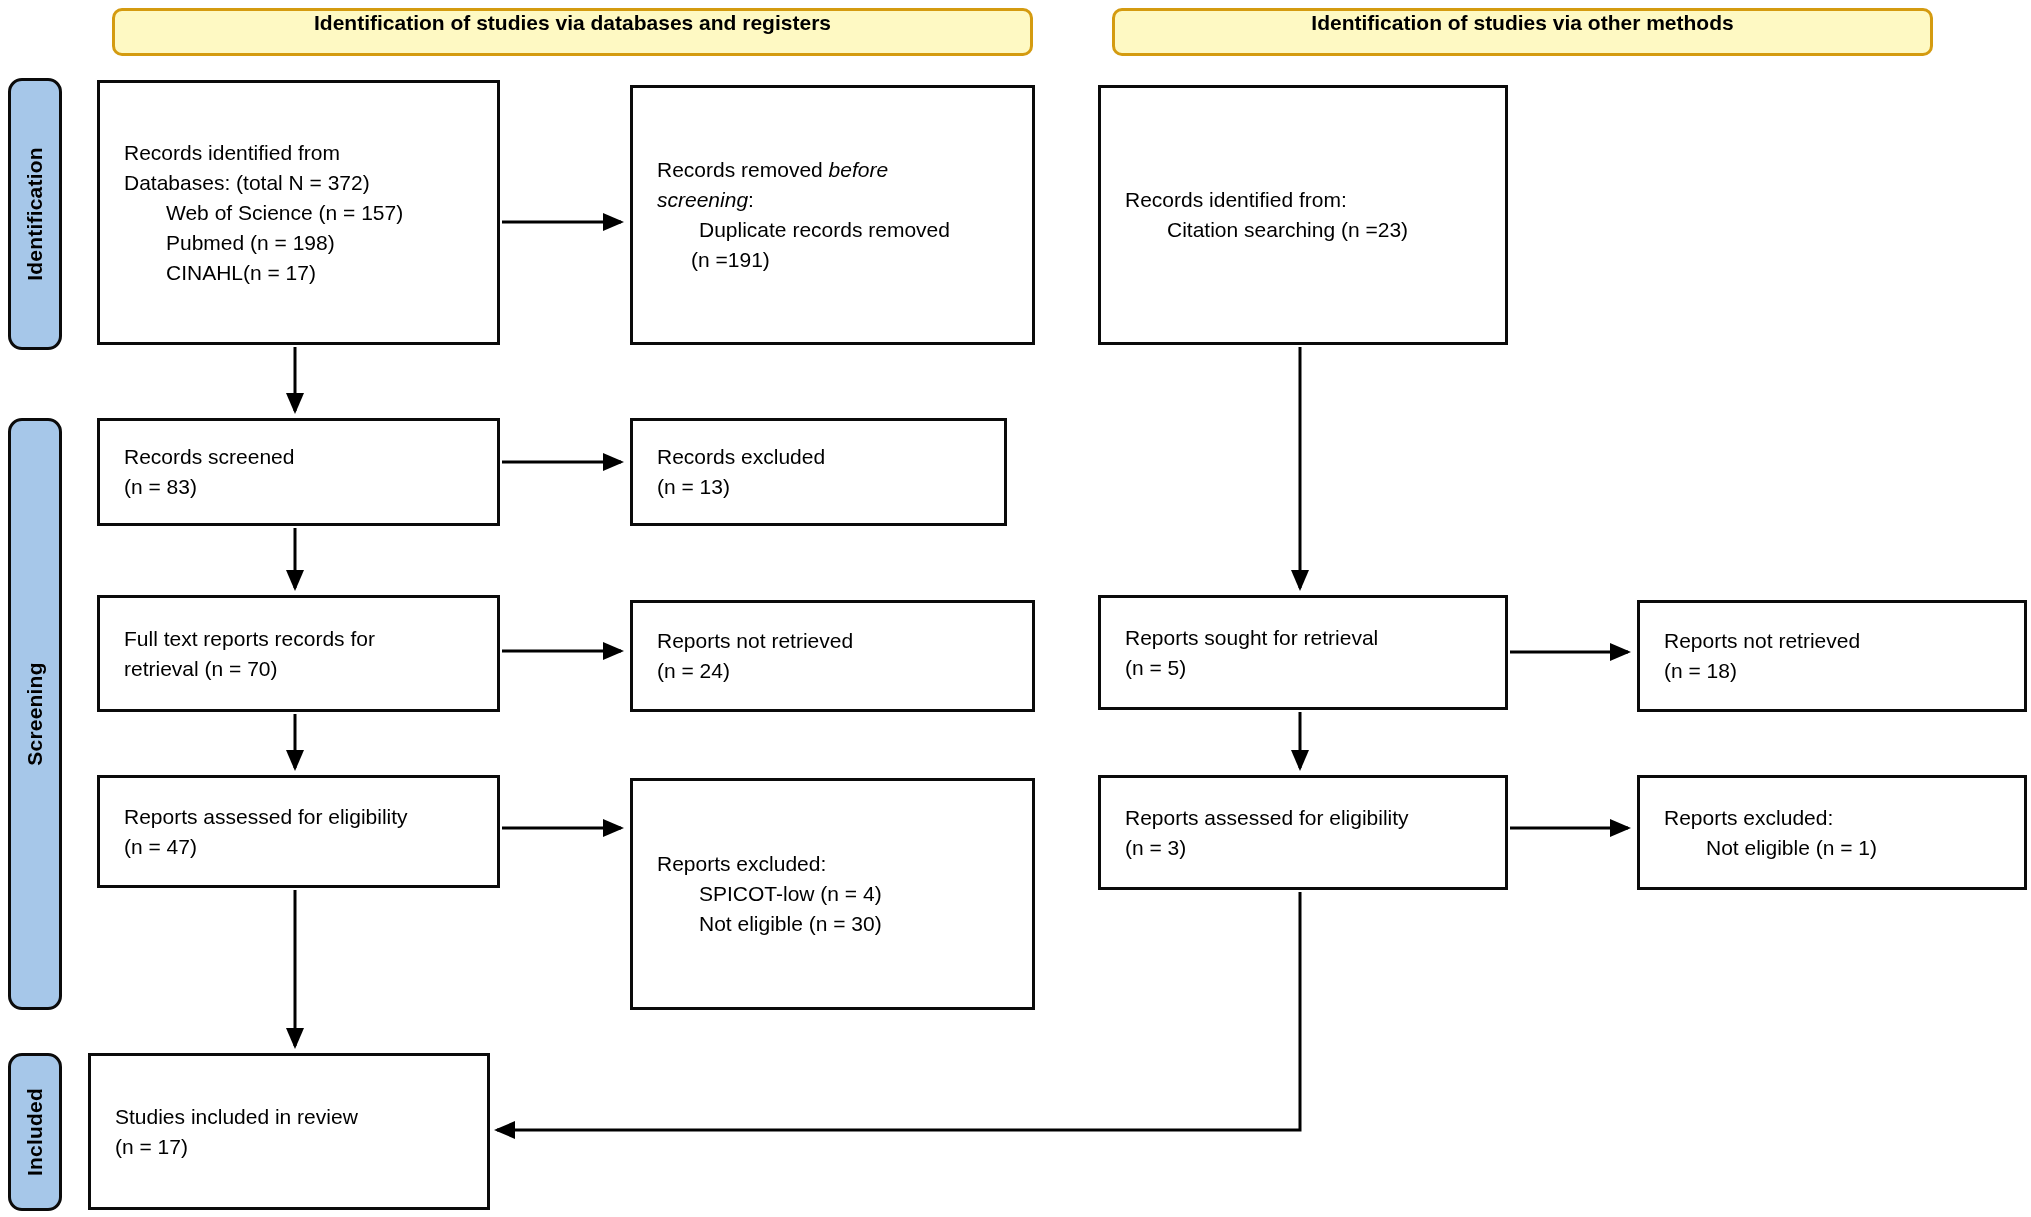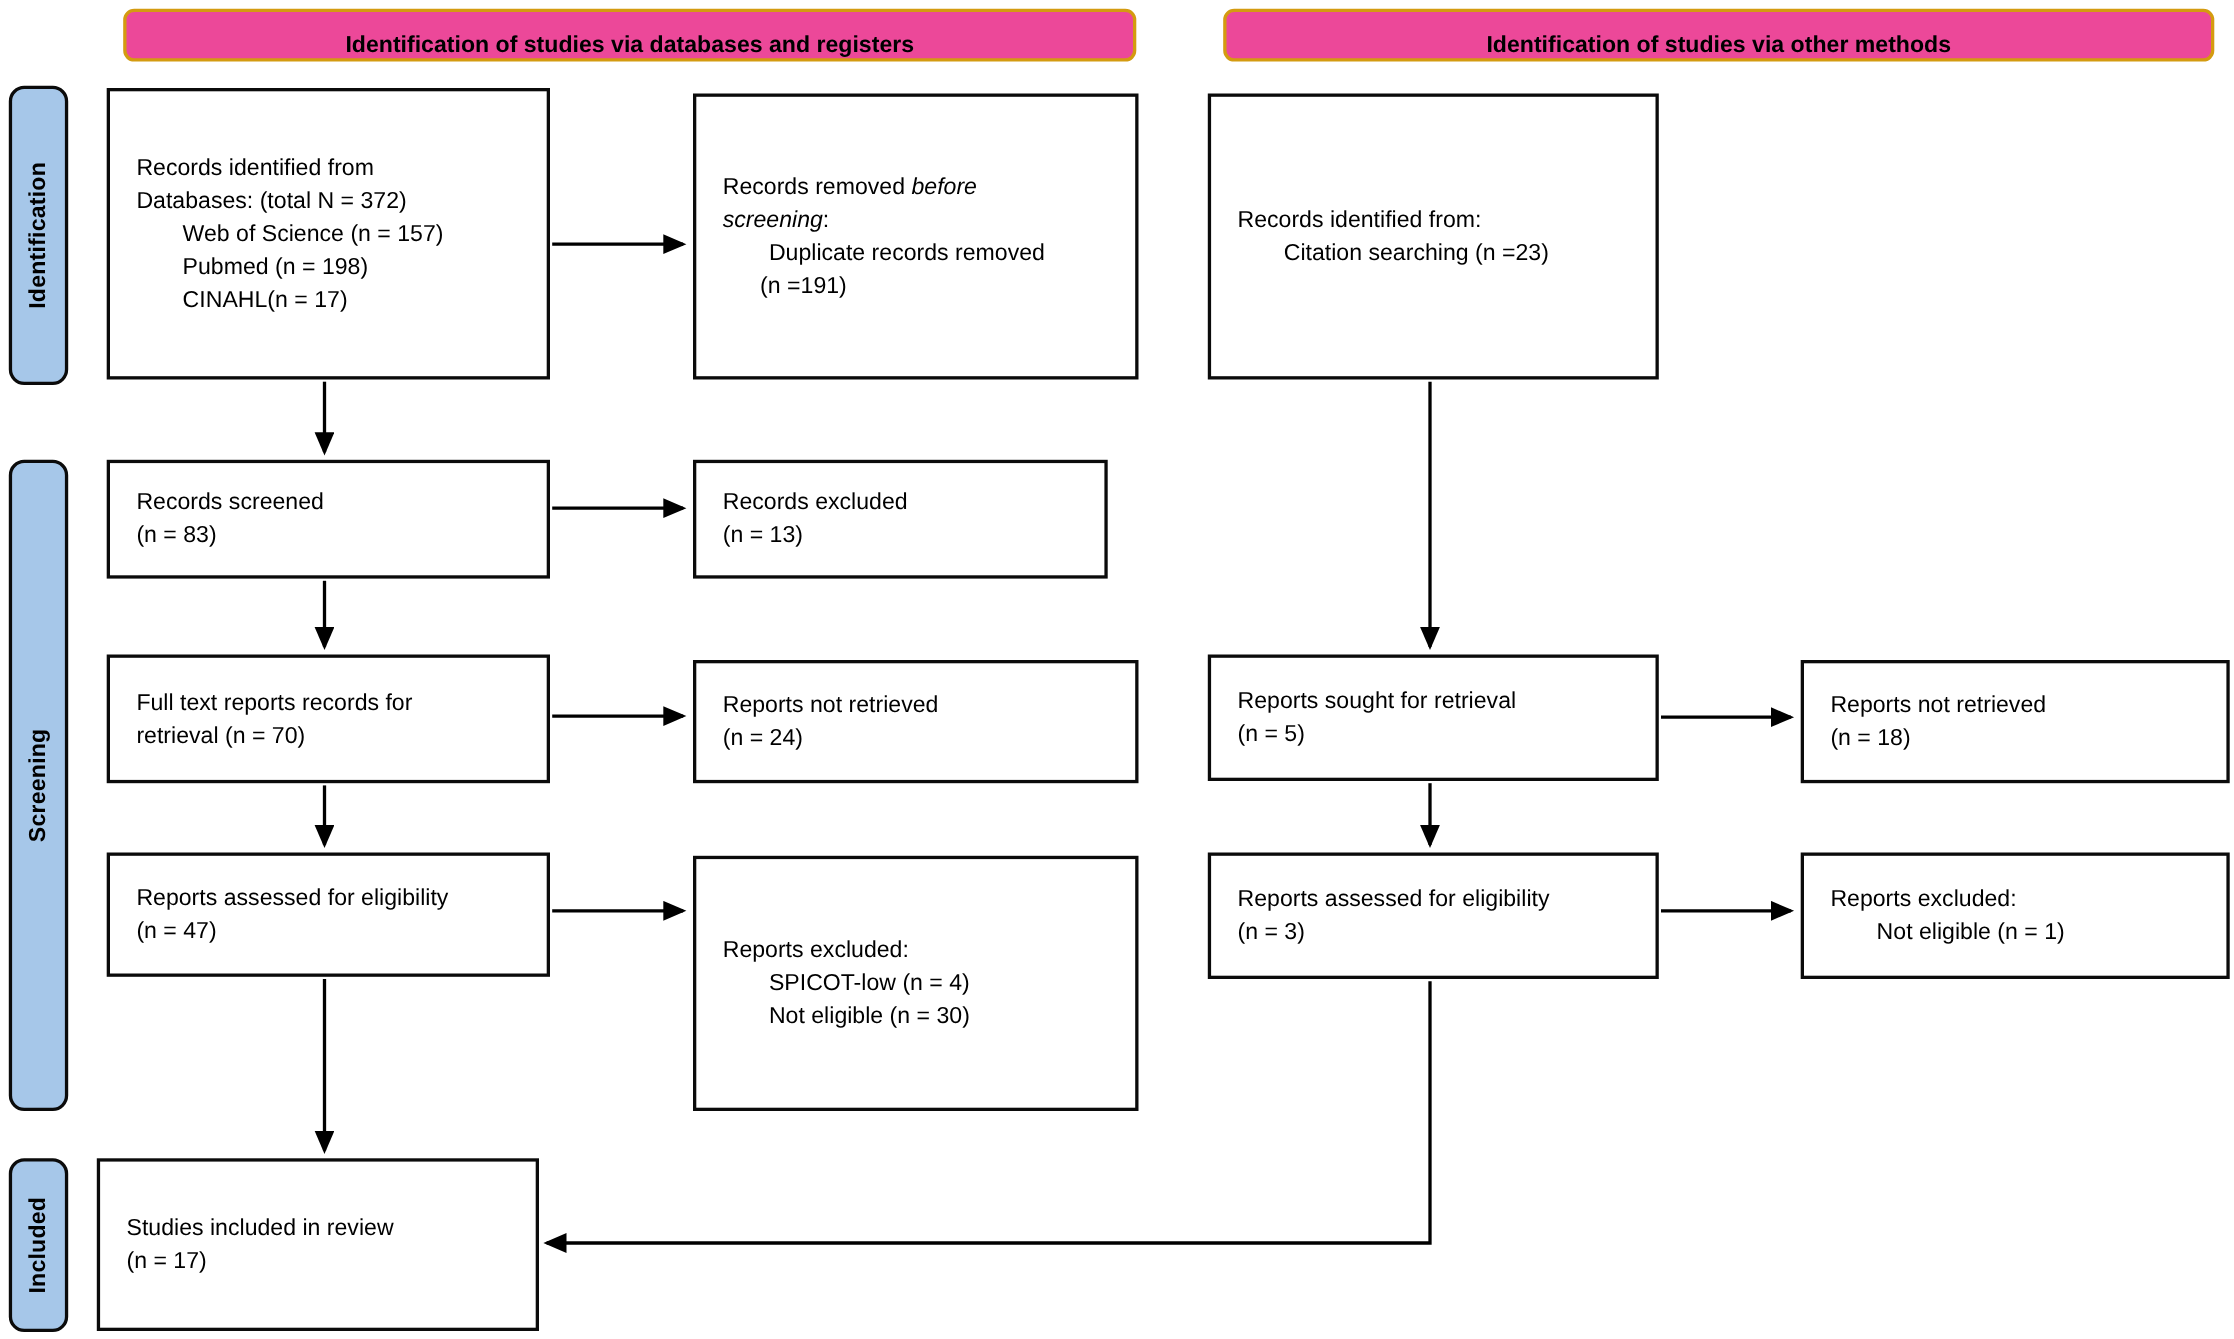--- a/index.html
+++ b/index.html
@@ -1,22 +1,22 @@
 <!DOCTYPE html>
 <html><head>
 <meta charset="utf-8">
 <style>
   html, body { margin: 0; padding: 0; background: #ffffff; }
   body { font-family: "Liberation Sans", "DejaVu Sans", sans-serif; color: #000; }
   .canvas { position: relative; width: 2031px; height: 1217px; background: #fff; overflow: hidden; }
 
   .hdr {
     position: absolute; box-sizing: border-box;
-    background: #ec4899; border: 3px solid #D49B10; border-radius: 10px;
-    display: flex; align-items: flex-end; justify-content: center;
+    background: #fef9c3; border: 3px solid #D49B10; border-radius: 10px;
+    display: flex; align-items: flex-start; justify-content: center;
     font-weight: bold; font-size: 21px;
   }
   .side {
     position: absolute; box-sizing: border-box;
     background: #A6C7E9; border: 3px solid #0b0b0b; border-radius: 14px;
     display: flex; align-items: center; justify-content: center;
   }
   .side span {
     transform: rotate(-90deg); transform-origin: center;
     font-weight: bold; font-size: 21px; white-space: nowrap; letter-spacing: .2px;
@@ -35,21 +35,21 @@
   svg.arrows line, svg.arrows polyline { stroke: #000; stroke-width: 3; fill: none; }
 </style>
 </head>
 <body>
 
 <div class="canvas">
 
   <div class="hdr" style="left:112px; top:8px; width:921px; height:48px;">
     <span>Identification of studies via databases and registers</span>
   </div>
-  <div class="hdr" style="left:1112px; top:8px; width:901px; height:48px;">
+  <div class="hdr" style="left:1112px; top:8px; width:821px; height:48px;">
     <span>Identification of studies via other methods</span>
   </div>
 
   <div class="side" style="left:8px; top:78px; width:54px; height:272px;">
     <span>Identification</span>
   </div>
   <div class="side" style="left:8px; top:418px; width:54px; height:592px;">
     <span>Screening</span>
   </div>
   <div class="side" style="left:8px; top:1053px; width:54px; height:158px;">

